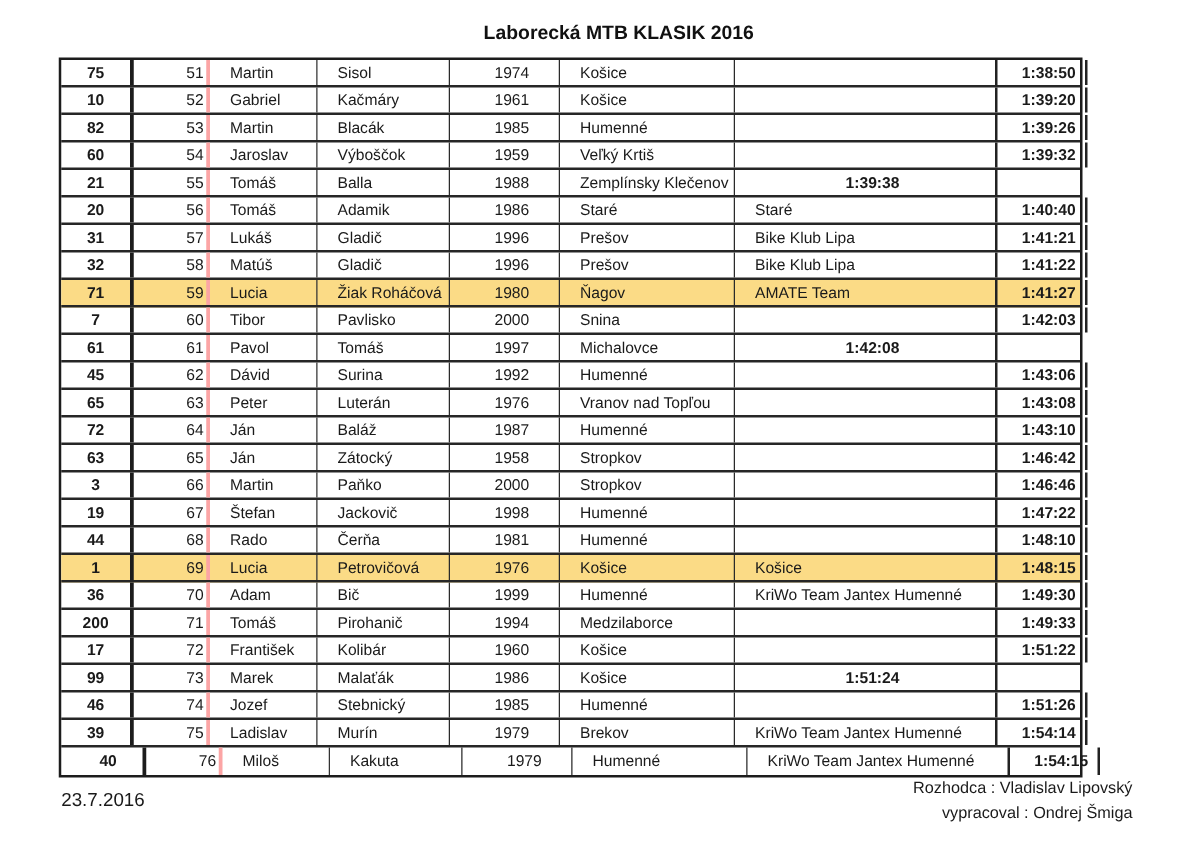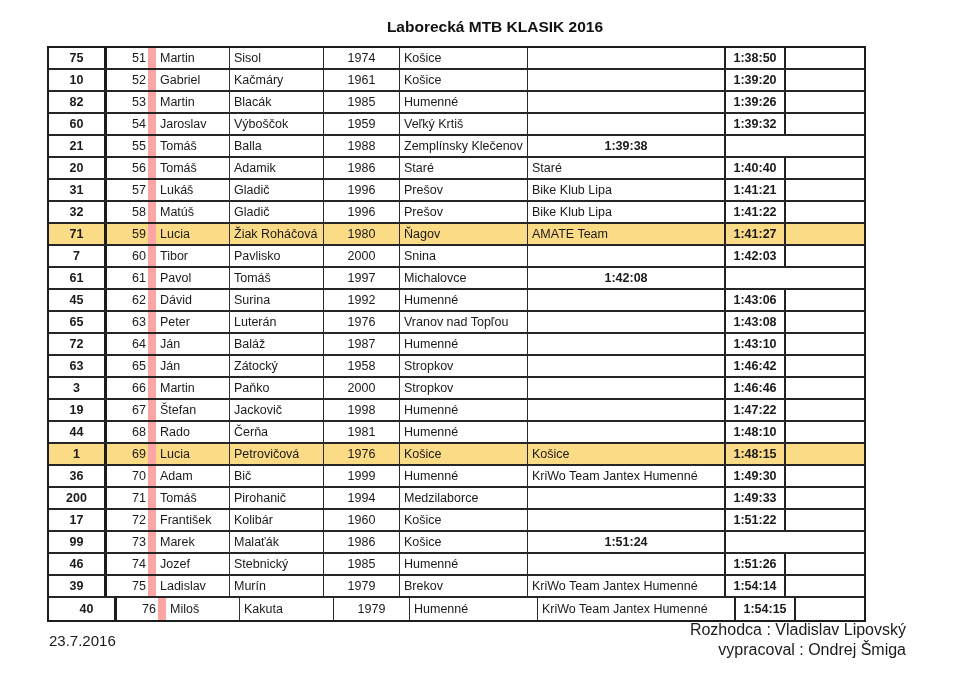--- a/index.html
+++ b/index.html
@@ -26,49 +26,50 @@
     border:2.5px solid #1c1c1c;
     box-sizing:border-box;
     background:#fff;
   }
   .t-row{
     display:grid;
     grid-template-columns:58px 49px 74px 94px 76px 128px 198px 60px auto;
     height:22px;
     border-bottom:2px solid #262626;
     box-sizing:border-box;
+    gap:12px;
   }
   .t-row:last-child{border-bottom:none;padding-left:10px;}
   .t-cell{
     display:flex;
     align-items:center;
     font-size:12.5px;
     box-sizing:border-box;
     overflow:hidden;
     white-space:nowrap;
   }
   .c-bib   {justify-content:center;font-weight:700;border-right:3px solid #1c1c1c;}
-  .c-place {justify-content:flex-end;padding-right:2px;border-right:8px solid #fca5a5;}
+  .c-place {justify-content:flex-end;padding-right:2px;border-right:3px solid #fca5a5;}
   .c-first {padding-left:4px;border-right:1px solid #333;}
   .c-last  {padding-left:4px;border-right:1.5px solid #2a2a2a;}
   .c-year  {justify-content:center;border-right:1.5px solid #2a2a2a;}
   .c-city  {padding-left:4px;border-right:1.5px solid #2a2a2a;}
   .c-team  {padding-left:4px;border-right:2px solid #222;}
   .c-time  {justify-content:center;font-weight:700;border-right:2px solid #222;}
   .c-note  {}
   .footer-date{
     position:absolute;
     left:49px;top:632px;
     font-size:15px;
   }
   .footer-credits{
     position:absolute;
     right:54px;top:620px;
     text-align:right;
-    font-size:16px;
+    font-size:13px;
     line-height:20px;
   }
 </style>
 </head>
 <body>
 
 <div class="page">
 
   <div class="doc-title">Laborecká MTB KLASIK 2016</div>
 

